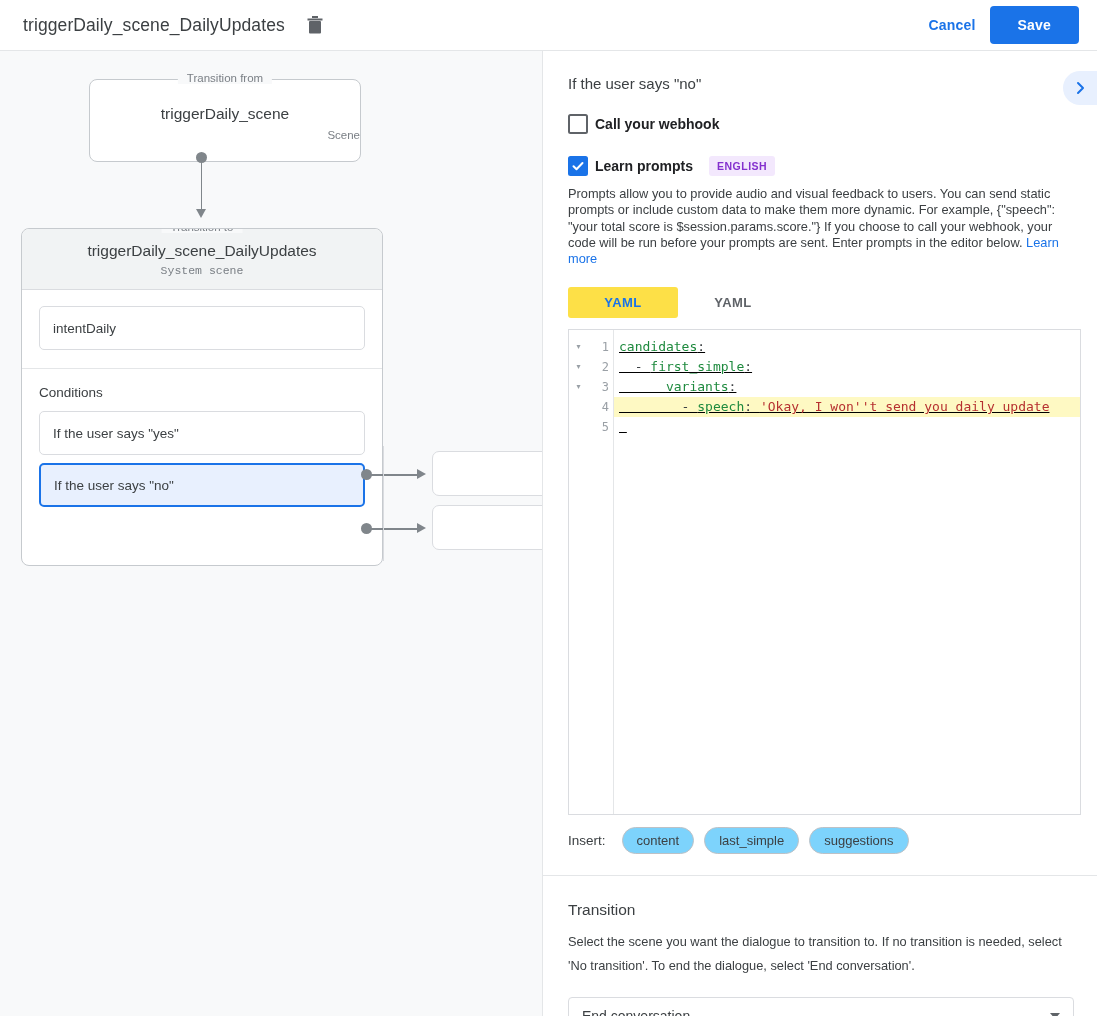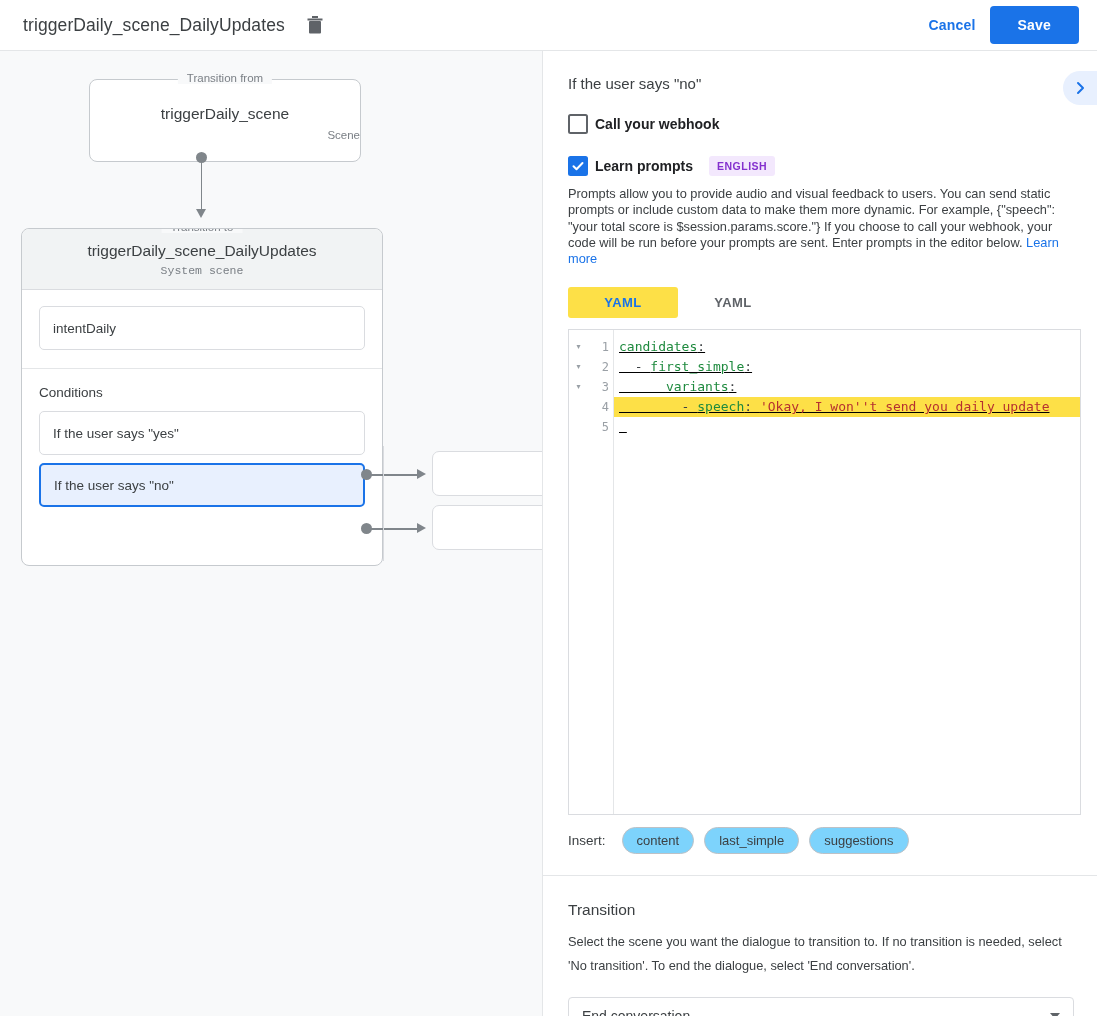--- a/index.html
+++ b/index.html
@@ -282,21 +282,21 @@
     white-space: pre;
   }
   .code-line {
     height: 20px; line-height: 20px;
     font-size: 13px;
     font-family: "DejaVu Sans Mono", monospace;
     padding-left: 5px;
     white-space: pre;
     text-decoration: underline;
   }
-  .code-line.hl { background: #fde047; }
+  .code-line.hl { background: #fef9c3; }
   .tok-key { color: #1e8a3e; }
   .tok-punct { color: #3c4043; }
   .tok-str { color: #b63030; }
   .editor-scroll-v {
     position: absolute; right: 0; top: 0;
     width: 5px; height: 100%;
     background: transparent;
   }
 
   .insert-row {

